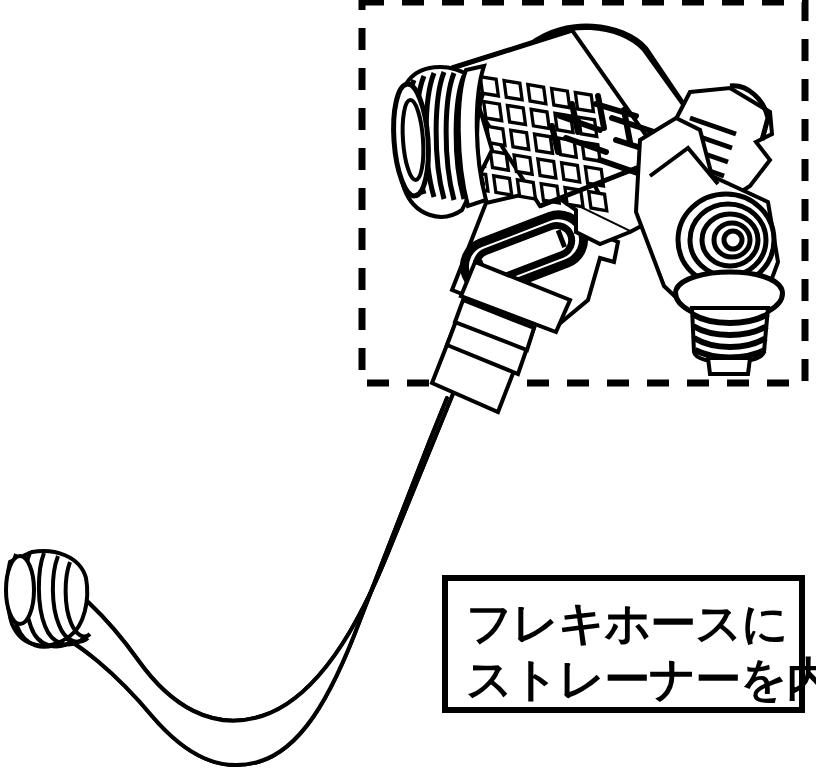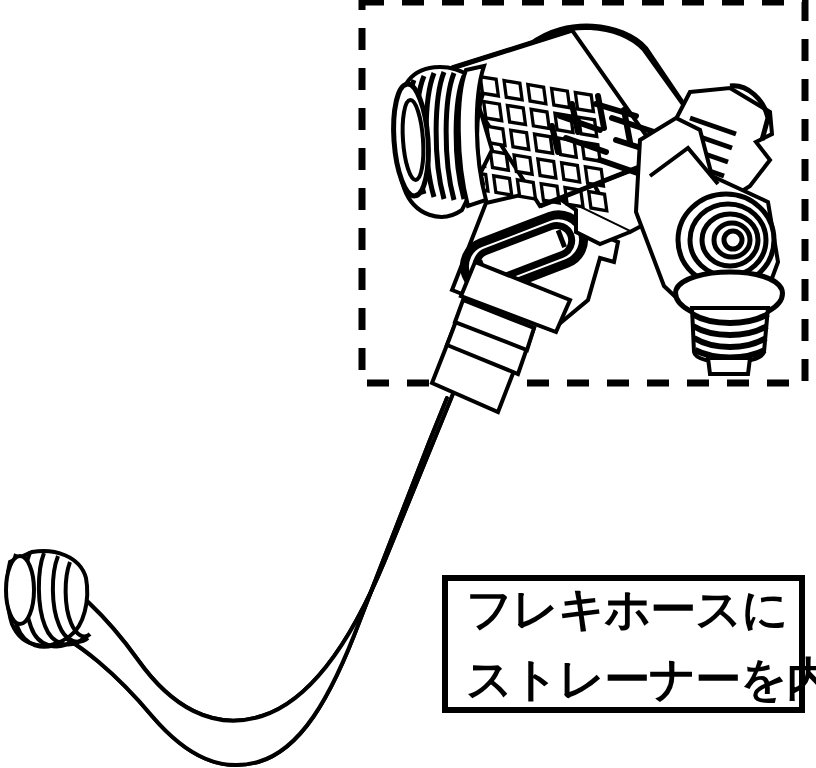--- a/index.html
+++ b/index.html
@@ -28,21 +28,21 @@
     position: absolute;
     left: 442px;
     top: 575px;
     width: 363px;
     height: 138px;
     border: 6px solid #000000;
     background: #ffffff;
     box-sizing: border-box;
     display: flex;
     flex-direction: column;
-    justify-content: space-between;
+    justify-content: flex-end;
     padding-left: 18px;
   }
   .caption-line {
     font-family: "DejaVu Sans", "Liberation Sans", sans-serif;
     font-size: 46px;
     line-height: 56px;
     font-weight: 700;
     color: #000000;
     letter-spacing: -1px;
     white-space: nowrap;

